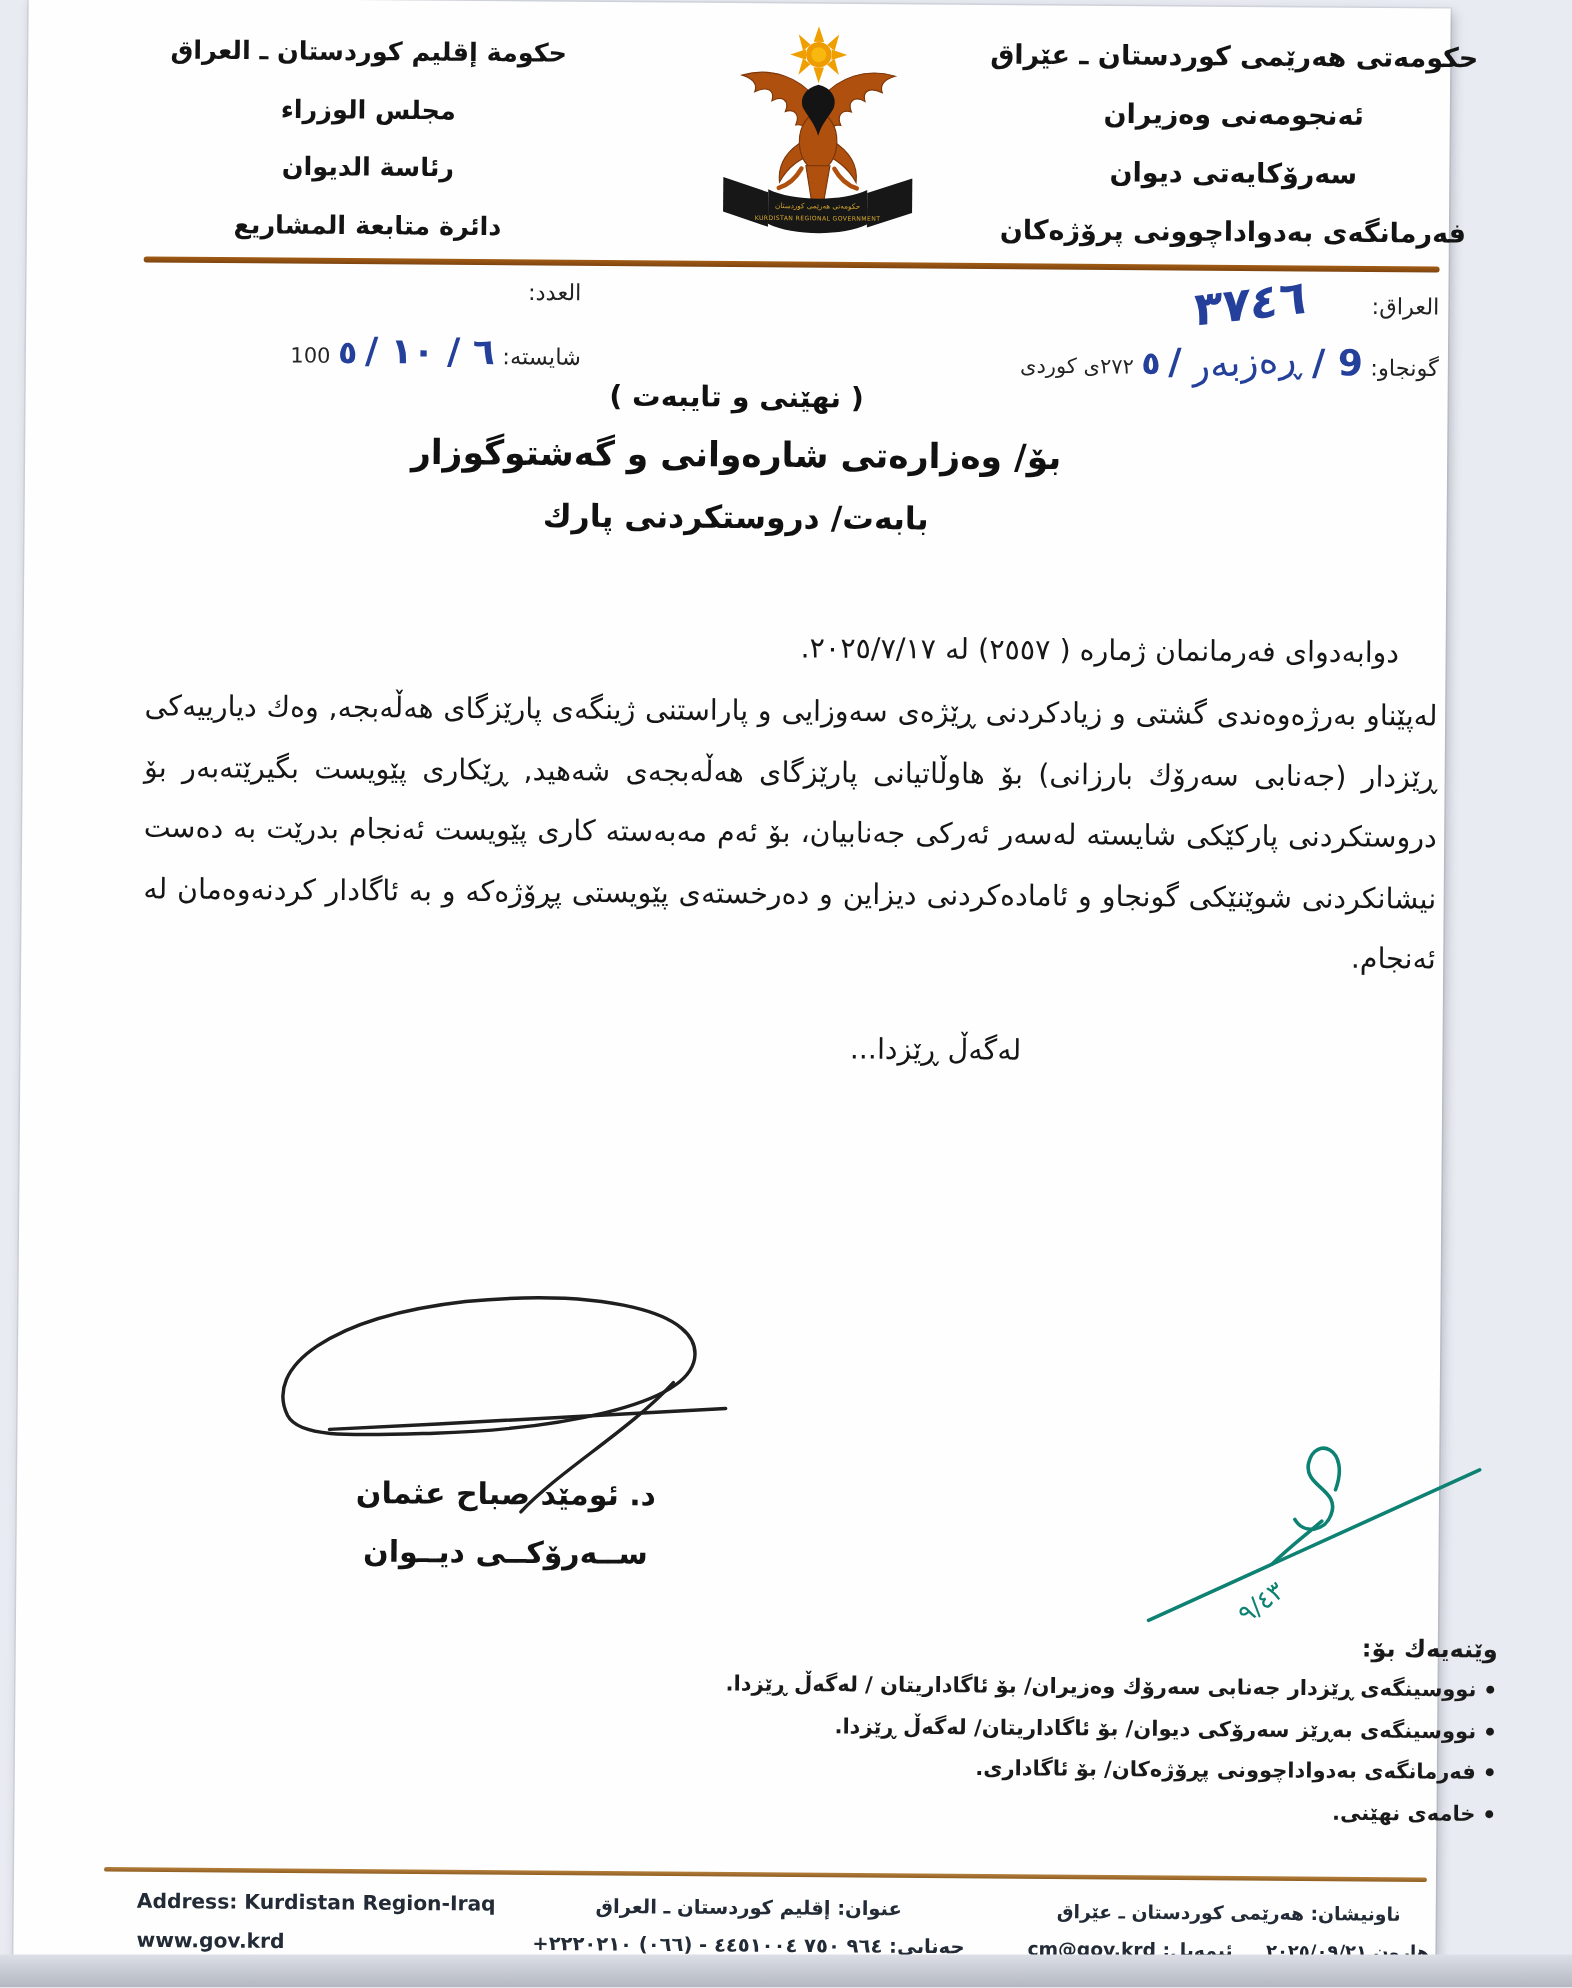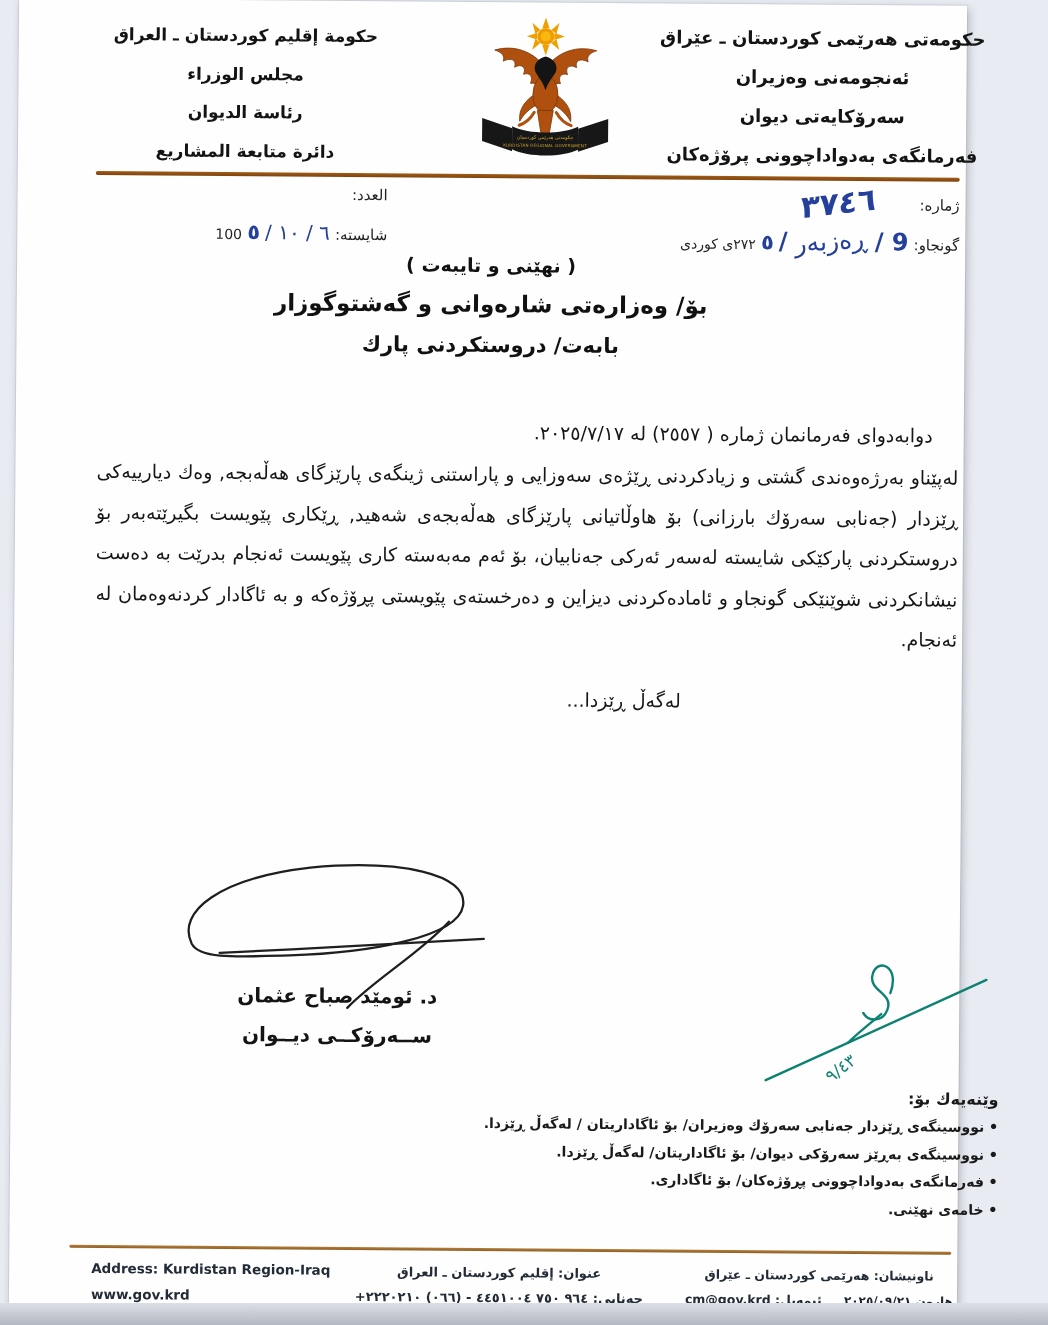--- a/index.html
+++ b/index.html
@@ -44,21 +44,21 @@
   .hand { color:#24409b; }
   .hand-no {
     display:inline-block; font-size:31px; font-weight:bold; letter-spacing:5px;
     transform:rotate(-7deg) skewX(-8deg); margin-right:38px; vertical-align:-4px;
   }
   .hand-day { font-size:24px; font-weight:bold; }
   .hand-month { display:inline-block; font-size:25px; transform:rotate(-5deg); margin:0 2px; }
   .hand-digit { font-size:21px; font-weight:bold; }
   .printed-year { font-size:14px; color:#242424; }
   .fields-left .fld-row2 { margin-top:17px; }
-  .fields-left .hand-ar { font-size:20px; font-weight:normal; letter-spacing:10px; }
+  .fields-left .hand-ar { font-size:24px; font-weight:bold; letter-spacing:10px; }
 
   
   .subject { left:224px; top:252px; width:500px; text-align:center; direction:rtl; color:#111; }
   .subj-1 { font-size:19px; font-weight:bold; }
   .subj-2 { font-size:23px; font-weight:bold; margin-top:15px; }
   .subj-3 { font-size:21px; font-weight:bold; margin-top:16px; }
 
   
   .letter-body { left:81px; top:410px; width:862px; direction:rtl; font-size:19px; color:#161616; }
   .body-open { text-align:right; padding-left:0; padding-right:26px; line-height:40px; }
@@ -143,21 +143,21 @@
     <div class="hdr-line">حكومەتی هەرێمی كوردستان ـ عێراق</div>
     <div class="hdr-line">ئەنجومەنی وەزیران</div>
     <div class="hdr-line">سەرۆكایەتی دیوان</div>
     <div class="hdr-line">فەرمانگەی بەدواداچوونی پرۆژەكان</div>
   </div>
 
   <div class="abs rule-top"></div>
 
   <div class="abs fields-right">
     <div class="fld-row">
-      <span class="fld-label">ژمارە:</span>
+      <span class="fld-label">العراق:</span>
       <span class="hand hand-no">٣٧٤٦</span>
     </div>
     <div class="fld-row" style="margin-top:6px;">
       <span class="fld-label">گونجاو:</span>
       <span class="hand hand-day">9 /</span>
       <span class="hand hand-month">ڕەزبەر</span>
       <span class="hand hand-day">/</span>
       <span class="hand hand-digit">٥</span>
       <span class="printed-year">٢٧٢ی كوردی</span>
     </div>

